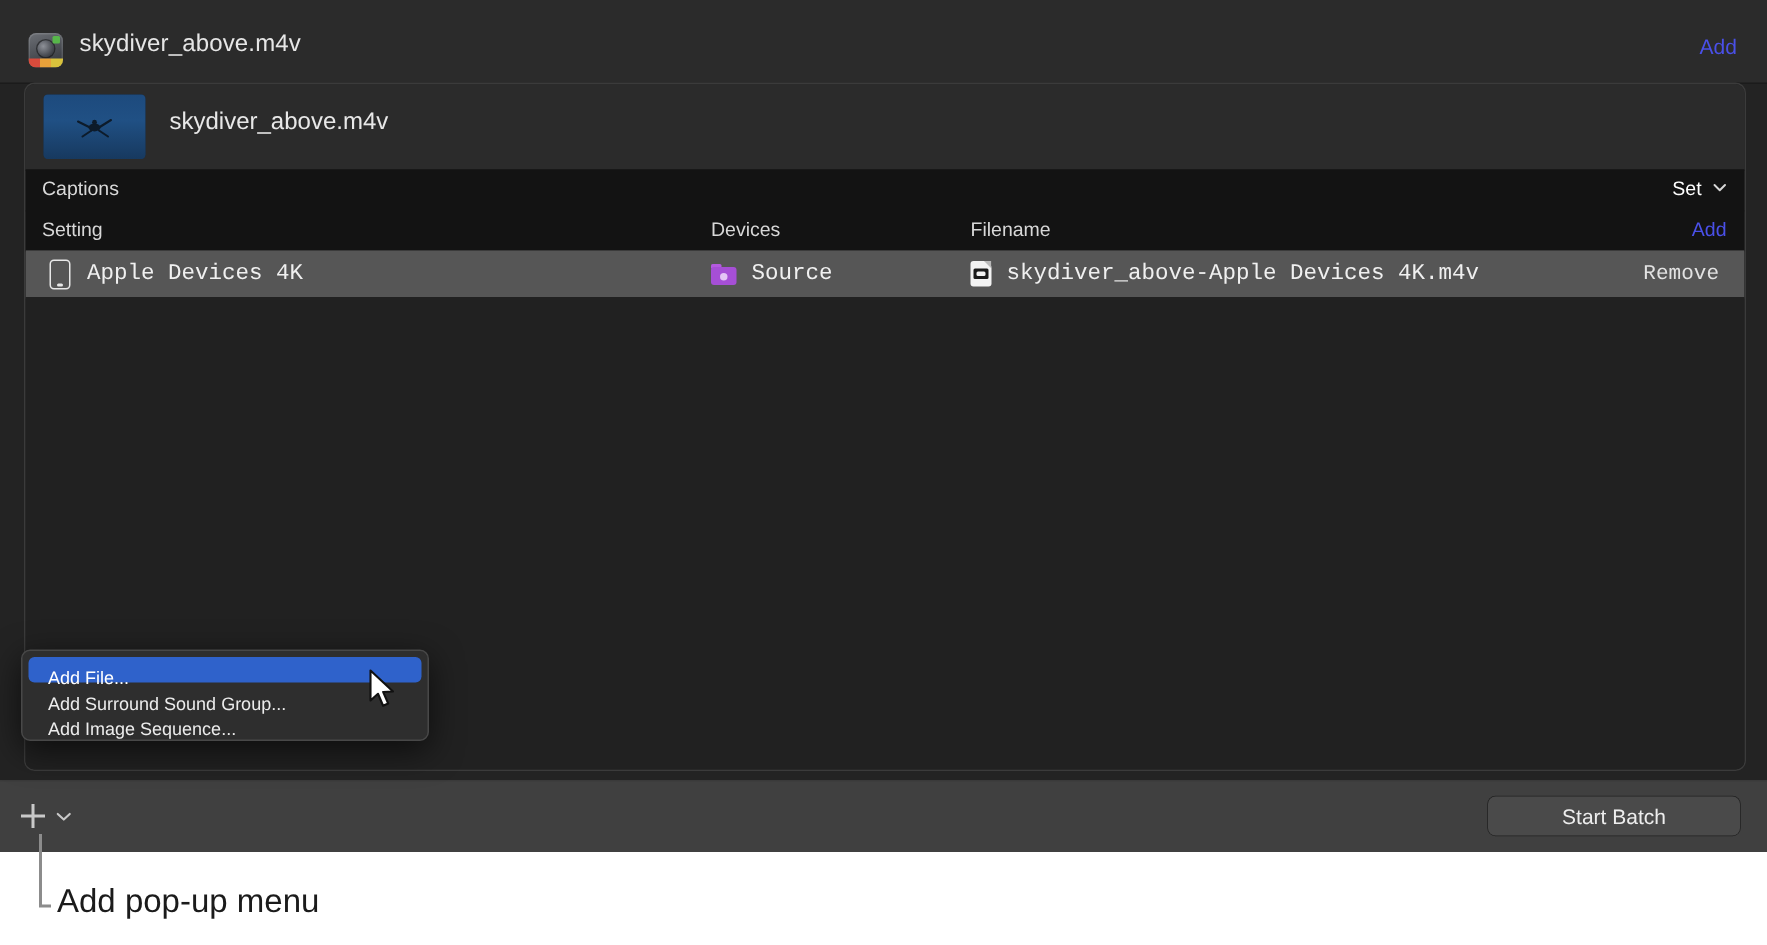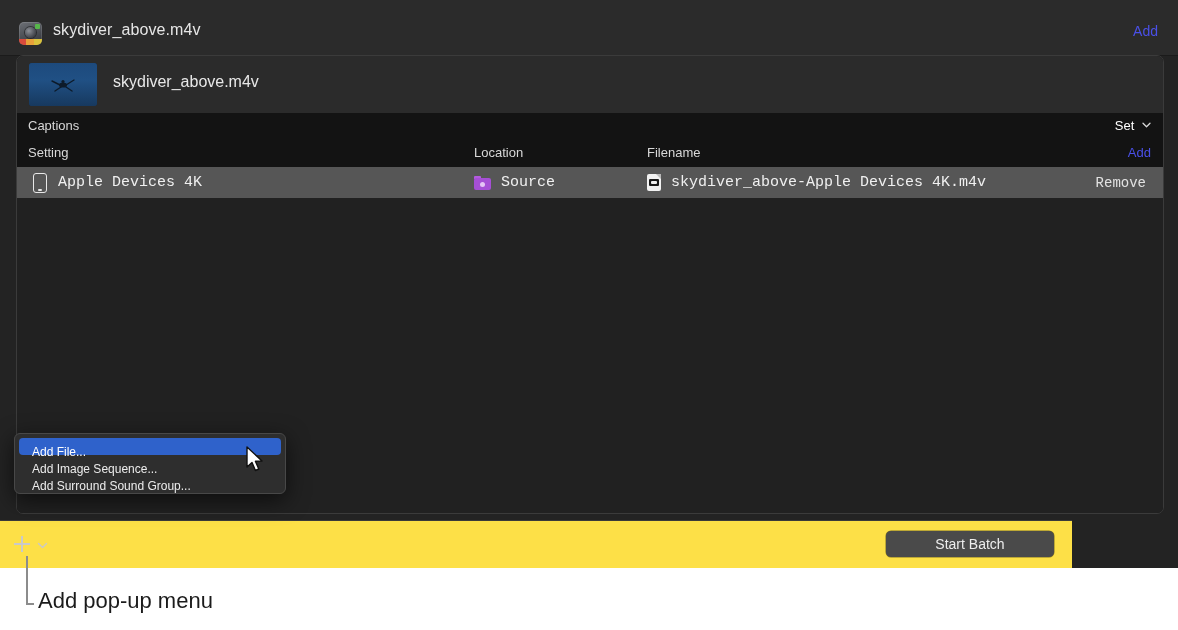--- a/index.html
+++ b/index.html
@@ -300,23 +300,23 @@
     left: 0; top: 142px;
     right: 0; bottom: 0;
     background: #212121;
   }
 
   
   .toolbar {
     position: absolute;
     left: 0;
     top: 520px;
-    width: 1072px;
+    width: 1178px;
     height: 48px;
-    background: #fde047;
+    background: #404040;
     border-top: 1px solid #3a3a3a;
   }
   .add-popup-btn {
     position: absolute;
     left: 14px; top: 10px;
     width: 46px; height: 26px;
     display: flex;
     align-items: center;
     cursor: default;
   }
@@ -463,21 +463,21 @@
         <span class="chev">
           <svg width="9" height="6" viewBox="0 0 9 6">
             <path d="M1 1.3 L4.5 4.8 L8 1.3" fill="none" stroke="#d8d8d8" stroke-width="1.3" stroke-linecap="round" stroke-linejoin="round"></path>
           </svg>
         </span>
       </div>
     </div>
 
     <div class="colhead">
       <div class="c col-setting">Setting</div>
-      <div class="c col-location">Location</div>
+      <div class="c col-location">Devices</div>
       <div class="c col-filename">Filename</div>
       <div class="col-add">Add</div>
     </div>
 
     <div class="datarow">
       <div class="cell cell-setting">
         <span class="icon-device"></span>
         <span>Apple Devices 4K</span>
       </div>
       <div class="cell cell-location">
@@ -509,22 +509,22 @@
           <path d="M1.5 1.6 L5.5 5.4 L9.5 1.6" fill="none" stroke="#c9c9c9" stroke-width="1.4" stroke-linecap="round" stroke-linejoin="round"></path>
         </svg>
       </span>
     </div>
     <div class="start-batch">Start Batch</div>
   </div>
 </div>
 
 <div class="popup">
   <div class="menu-item selected">Add File...</div>
+  <div class="menu-item">Add Surround Sound Group...</div>
   <div class="menu-item">Add Image Sequence...</div>
-  <div class="menu-item">Add Surround Sound Group...</div>
 </div>
 
 <svg class="cursor" viewBox="0 0 20 28">
   <path d="M2 1 L2 21 L7 16.5 L10.4 24.5 L13.8 23 L10.4 15.3 L17 15 Z" fill="#ffffff" stroke="#111111" stroke-width="1.4" stroke-linejoin="round"></path>
 </svg>
 
 <div class="callout-line"></div>
 <div class="callout-tick"></div>
 <div class="callout-text">Add pop-up menu</div>
 

